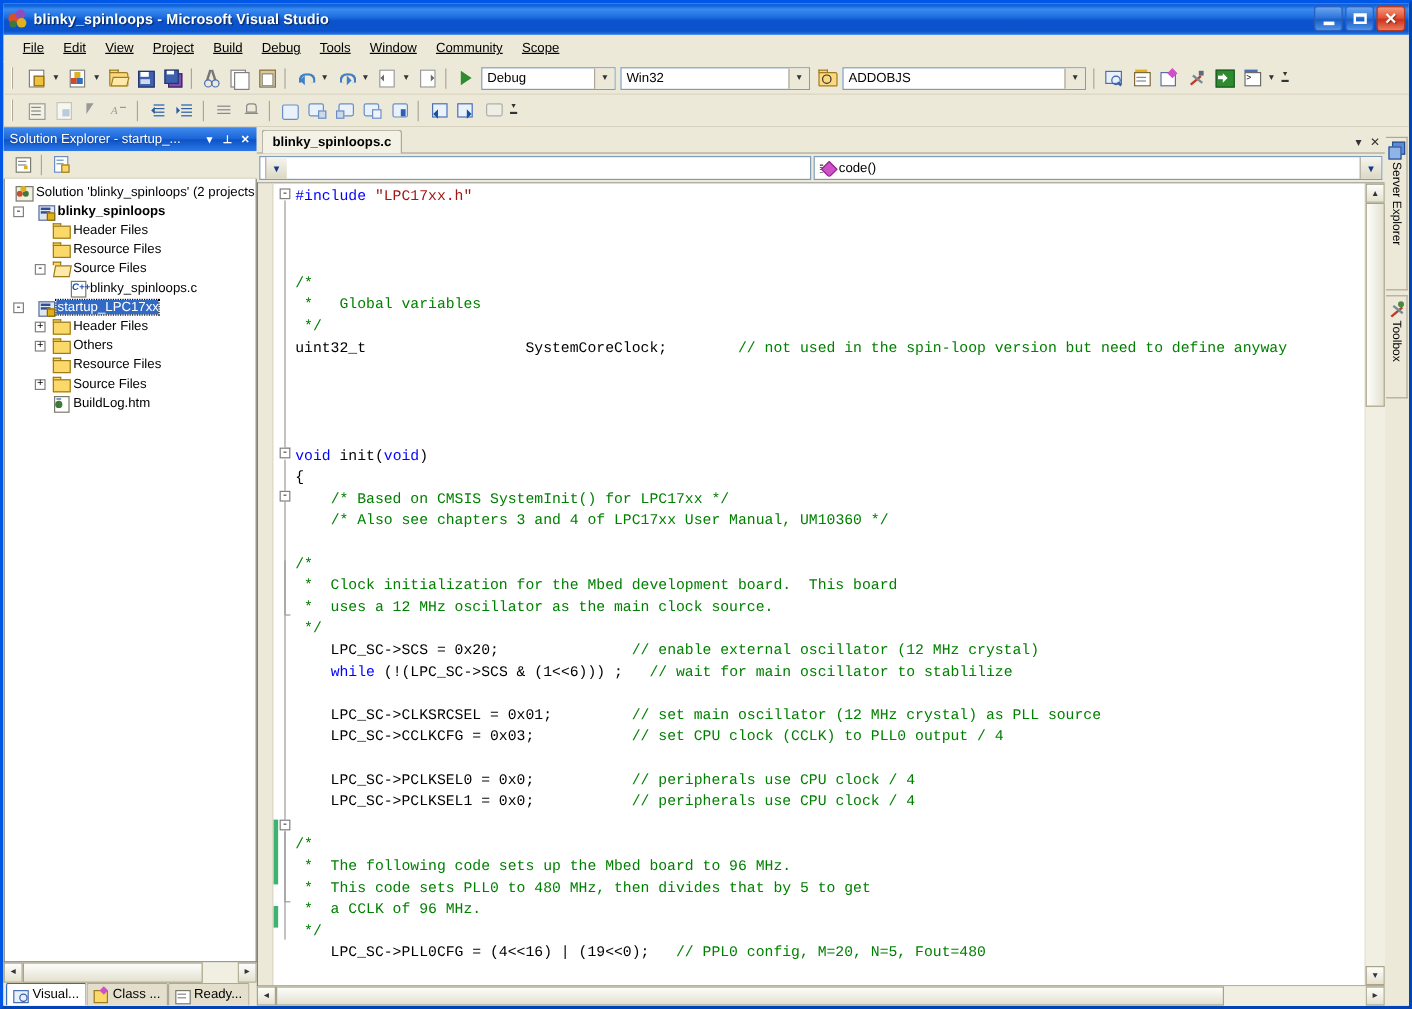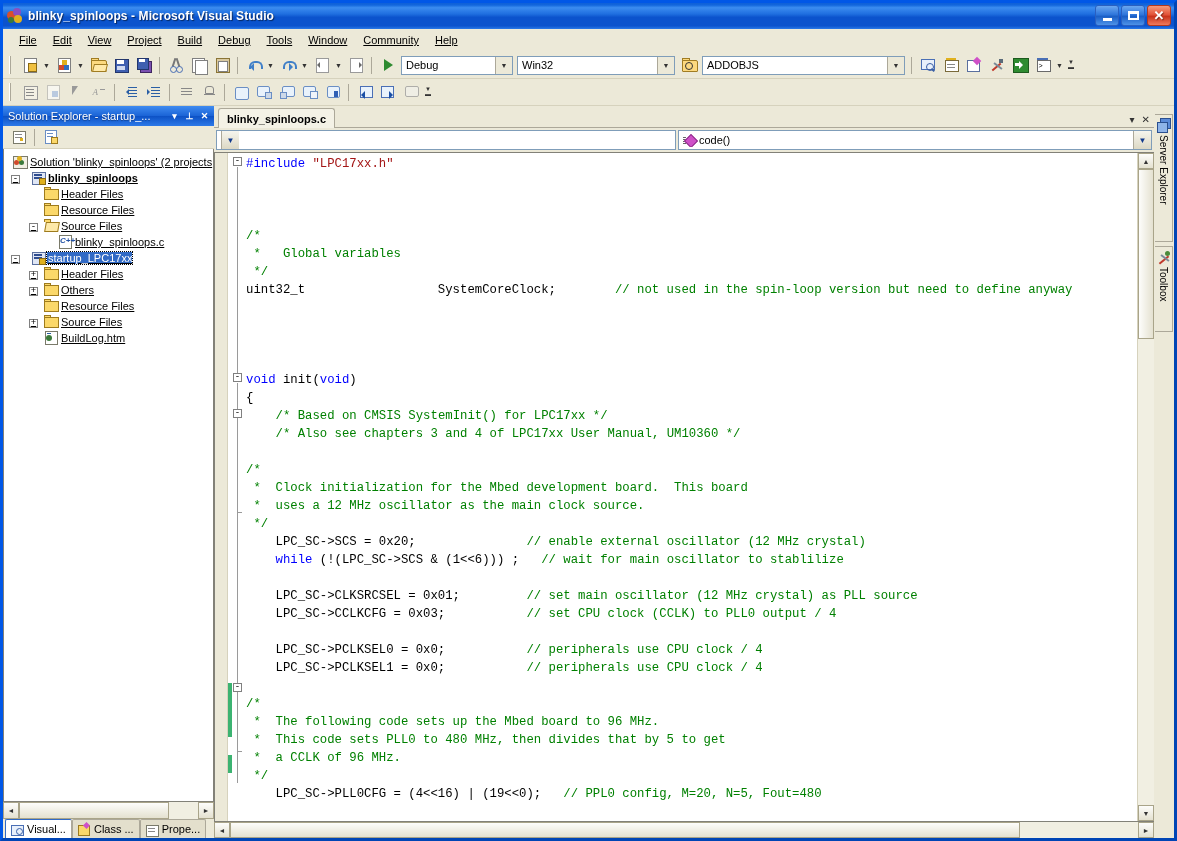--- a/index.html
+++ b/index.html
@@ -110,21 +110,21 @@
   .panel-hdr .pb{width:15px;height:16px;display:flex;align-items:center;justify-content:center;
     color:#fff;font-size:9px;font-weight:bold;}
   .panel-tb{
     height:22px;flex:0 0 22px;background:#ece9d8;display:flex;align-items:center;
     padding-left:4px;border-bottom:1px solid #d6d2bd;
   }
   .tree{
     flex:1;background:#fff;border:1px solid #828178;border-top:none;margin:0;
     overflow:hidden;position:relative;padding-top:3px;box-sizing:border-box;
   }
-  .trow{height:16px;display:flex;align-items:flex-end;white-space:nowrap;font-size:11px;position:relative;text-decoration:underline;}
+  .trow{height:16px;display:flex;align-items:center;white-space:nowrap;font-size:11px;position:relative;}
   .tbox{
     width:9px;height:9px;border:1px solid #808080;background:#fff;
     display:flex;align-items:center;justify-content:center;
     font-size:9px;line-height:7px;color:#000;box-sizing:border-box;
     font-family:"Liberation Mono",monospace;flex:0 0 9px;
   }
   .tdot{width:9px;flex:0 0 9px;}
   .ticon{width:18px;flex:0 0 18px;display:flex;align-items:center;justify-content:center;}
   .tlabel{padding-left:1px;}
   .tlabel.sel{background:#316ac5;color:#fff;outline:1px dotted #000;}
@@ -276,21 +276,21 @@
   <div class="menubar">
     <span class="menuitem"><u>File</u></span>
     <span class="menuitem"><u>Edit</u></span>
     <span class="menuitem"><u>View</u></span>
     <span class="menuitem"><u>Project</u></span>
     <span class="menuitem"><u>Build</u></span>
     <span class="menuitem"><u>Debug</u></span>
     <span class="menuitem"><u>Tools</u></span>
     <span class="menuitem"><u>Window</u></span>
     <span class="menuitem"><u>Community</u></span>
-    <span class="menuitem"><u>Help</u></span>
+    <span class="menuitem"><u>Scope</u></span>
   </div>
 
   <div class="tb-row">
     <span class="grip"></span>
     <span class="tbtn">
       <span class="ic">
         <i class="pg" style="background:#fff"></i>
         <i style="width:7px;height:7px;background:#f0c040;border:1px solid #8a6a14;left:6px;top:6px;"></i>
       </span>
     </span>
@@ -786,21 +786,21 @@
             <i style="width:5px;height:5px;background:#cf50c8;transform:rotate(45deg);left:6px;top:0px;"></i>
           </span>
           <span>Class ...</span>
         </div>
         <div class="btab">
           <span class="mi" style="width:13px;height:13px">
             <i style="width:11px;height:10px;background:#fff;border:1px solid #7a7a6a;left:0;top:2px;"></i>
             <i style="width:7px;height:1px;background:#888;left:2px;top:5px;"></i>
             <i style="width:7px;height:1px;background:#888;left:2px;top:8px;"></i>
           </span>
-          <span>Prope...</span>
+          <span>Ready...</span>
         </div>
       </div>
     </div>
 
     <div class="editor-area">
       <div class="tabstrip">
         <div class="etab">
           <span>blinky_spinloops.c</span>
         </div>
         <div class="tabright">

